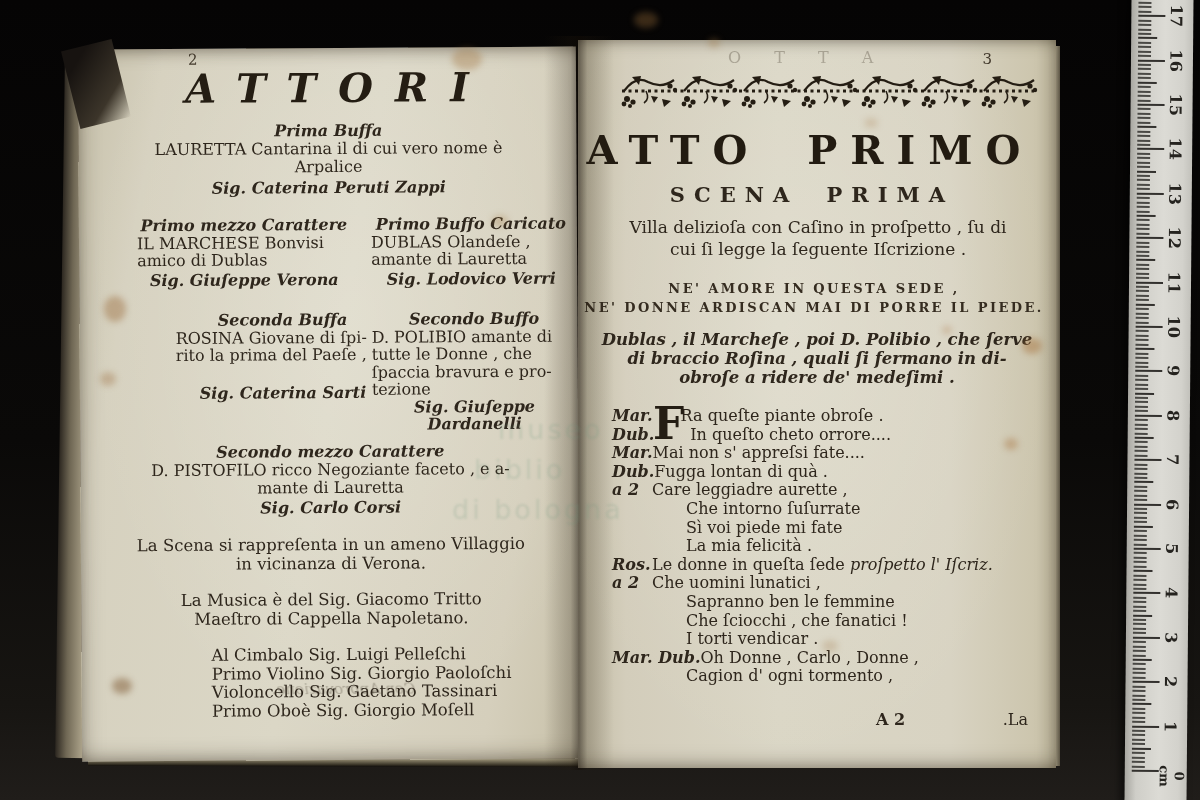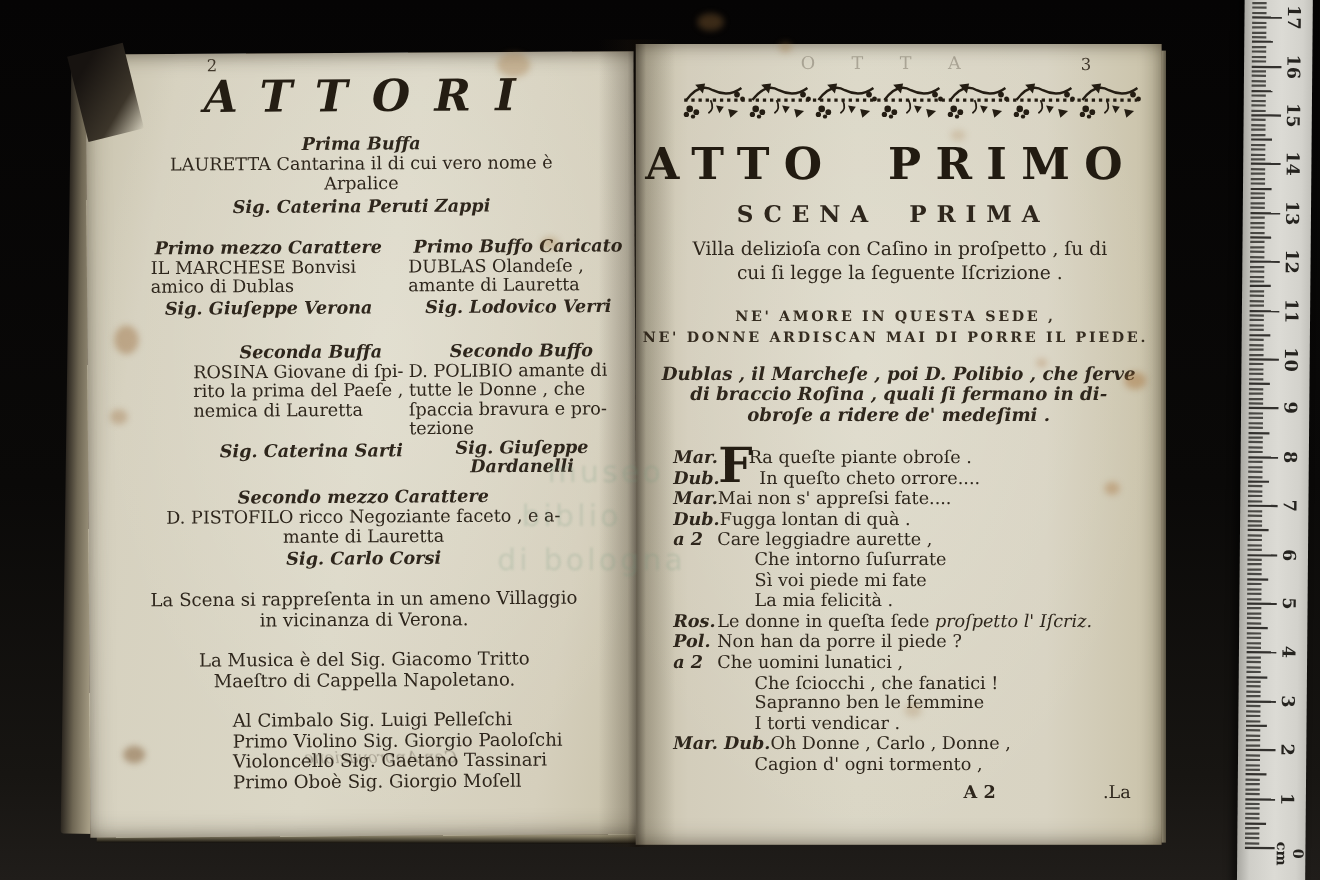--- a/index.html
+++ b/index.html
@@ -124,21 +124,20 @@
         <div class="castline">amante di Lauretta</div>
         <div class="performer c" style="margin-top:2px;">Sig. Lodovico Verri</div>
       </div>
     </div>
 
     <div class="colblock z" style="left:0;top:263px;width:100%;height:120px;">
       <div class="col" style="left:58px;width:214px;margin-left:38px;">
         <div class="role c">Seconda Buffa</div>
         <div class="castline">ROSINA Giovane di ſpi-</div>
         <div class="castline">rito la prima del Paeſe ,</div>
-        <div class="castline">nemica di Lauretta</div>
         <div class="performer c" style="margin-top:20px;">Sig. Caterina Sarti</div>
       </div>
       <div class="col" style="left:292px;width:205px;">
         <div class="role c">Secondo Buffo</div>
         <div class="castline">D. POLIBIO amante di</div>
         <div class="castline">tutte le Donne , che</div>
         <div class="castline">ſpaccia bravura e pro-</div>
         <div class="castline">tezione</div>
         <div class="performer c">Sig. Giuſeppe Dardanelli</div>
       </div>
@@ -294,24 +293,23 @@
     <div class="abs z" id="dialogue">
         <div class="dlg-line hasdrop"><span class="spk">Mar.</span><span class="dropcap">F</span><span class="txt">Ra queſte piante obroſe .</span></div>
         <div class="dlg-line afterdrop"><span class="spk">Dub.</span><span class="txt">In queſto cheto orrore....</span></div>
         <div class="dlg-line"><span class="spk">Mar.</span><span class="txt">Mai non s' appreſsi fate....</span></div>
         <div class="dlg-line"><span class="spk">Dub.</span><span class="txt">Fugga lontan di quà .</span></div>
         <div class="dlg-line a2"><span class="spk">a 2</span><span class="txt">Care leggiadre aurette ,</span></div>
         <div class="dlg-line cont"><span class="txt">Che intorno ſuſurrate</span></div>
         <div class="dlg-line cont"><span class="txt">Sì voi piede mi fate</span></div>
         <div class="dlg-line cont"><span class="txt">La mia felicità .</span></div>
         <div class="dlg-line"><span class="spk">Ros.</span><span class="txt">Le donne in queſta ſede </span><span class="em">proſpetto l' Iſcriz.</span></div>
-        <div class="dlg-line"><span class="spk">Pol.</span><span class="txt">Non han da porre il piede ?</span></div>
         <div class="dlg-line a2"><span class="spk">a 2</span><span class="txt">Che uomini lunatici ,</span></div>
+        <div class="dlg-line cont"><span class="txt">Sapranno ben le femmine</span></div>
         <div class="dlg-line cont"><span class="txt">Che ſciocchi , che fanatici !</span></div>
-        <div class="dlg-line cont"><span class="txt">Sapranno ben le femmine</span></div>
         <div class="dlg-line cont"><span class="txt">I torti vendicar .</span></div>
         <div class="dlg-line"><span class="spk">Mar. Dub.</span><span class="txt">Oh Donne , Carlo , Donne ,</span></div>
         <div class="dlg-line cont"><span class="txt">Cagion d' ogni tormento ,</span></div>
       </div>
 
     <div class="abs z" id="sigline">
       <span id="sig-mark">A 2</span>
       <span id="catchword">.La</span>
     </div>
   </div>

